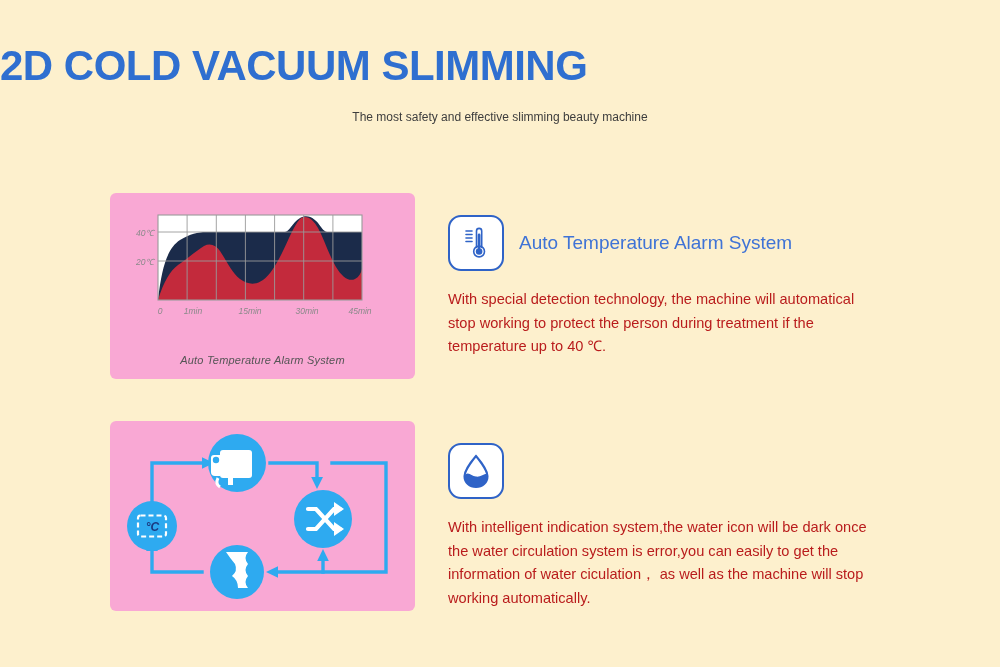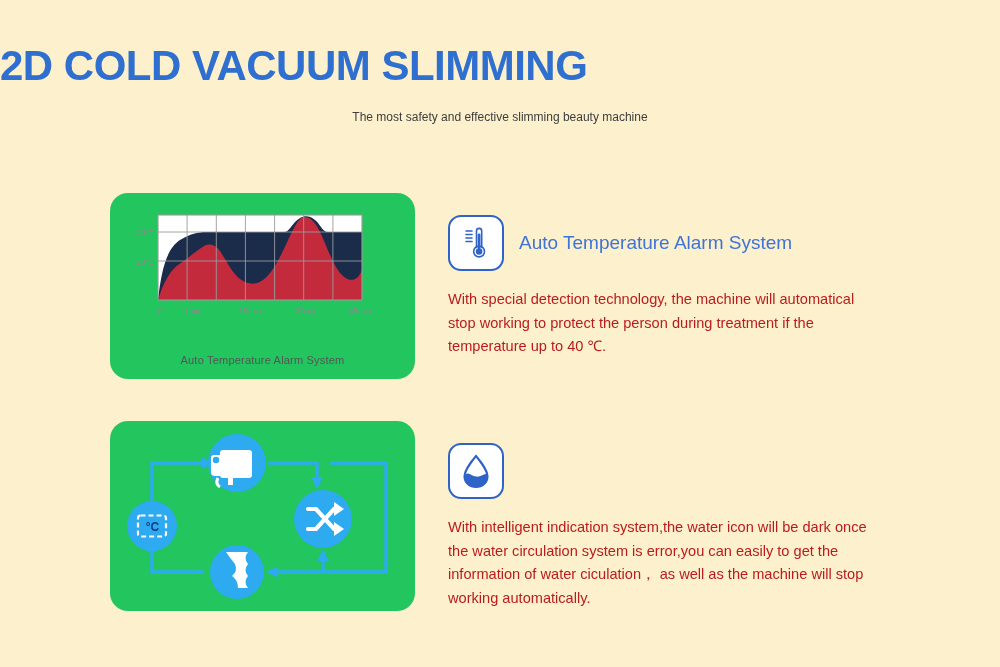--- a/index.html
+++ b/index.html
@@ -41,22 +41,22 @@
     font-size: 12px; color: #3d3d3d; font-weight: 400;
   }
 
   
   .feature { position: absolute; display: flex; align-items: flex-start; }
   .feature-1 { left: 110px; top: 193px; }
   .feature-2 { left: 110px; top: 421px; }
 
   .card {
     width: 305px; height: 186px;
-    background: #22c55e; border-radius: 18px;
-    flex: 0 0 auto; position: relative; overflow: hidden;
+    background: #f9a8d4; border-radius: 6px;
+    flex: 0 0 auto; position: relative; overflow: hidden; font-style: italic;
   }
   .card-2 { height: 190px; }
 
   .feature-text { margin-left: 33px; width: 470px; padding-top: 22px; }
   .feature-head { display: flex; align-items: center; gap: 15px; }
   .icon-box {
     width: 56px; height: 56px; flex: 0 0 auto;
     border: 2.5px solid #2f63c7; border-radius: 13px;
     background: #ffffff;
     display: flex; align-items: center; justify-content: center;

